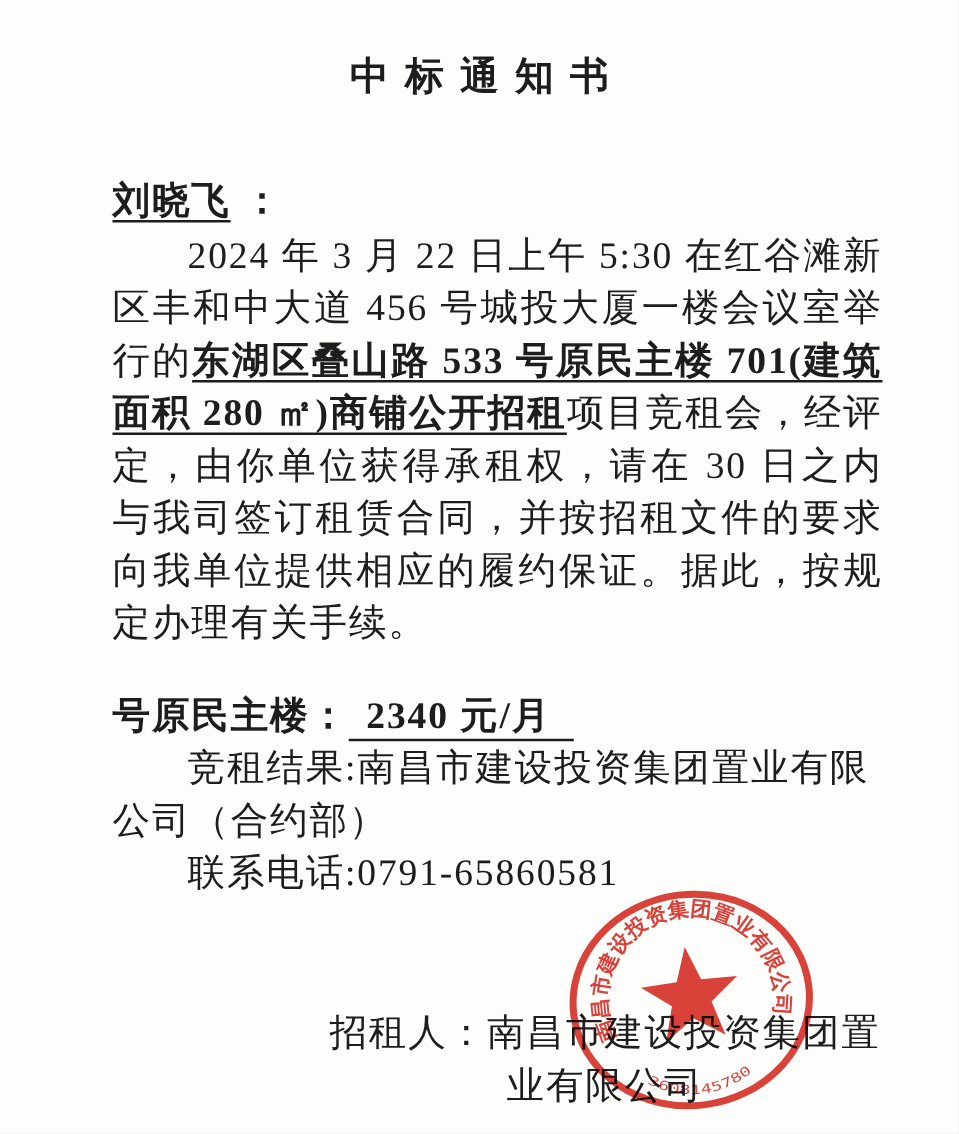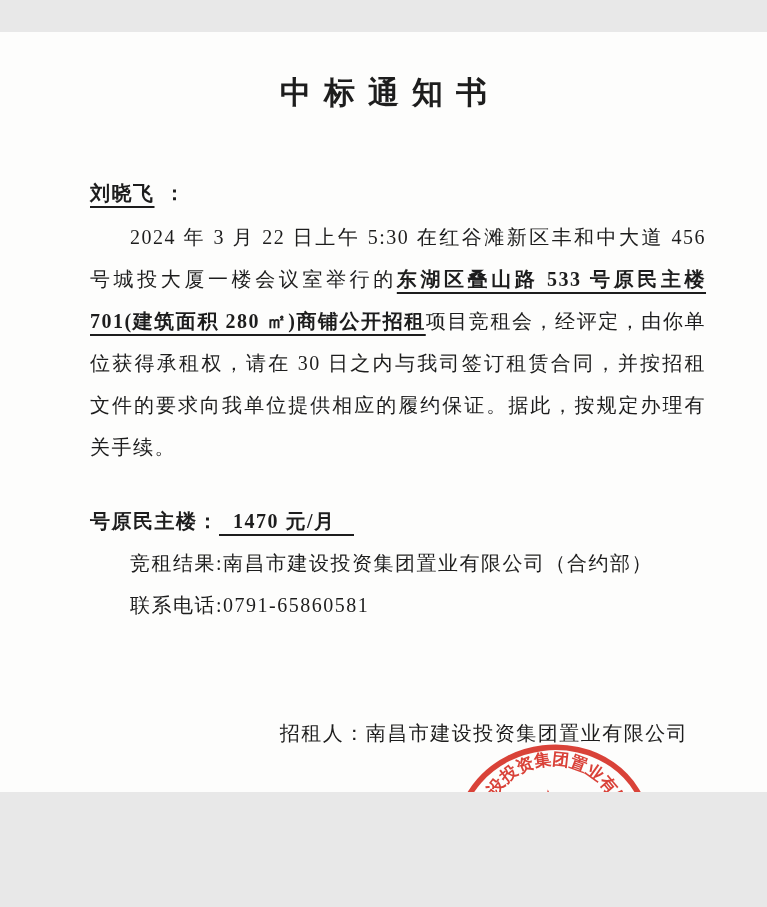--- a/index.html
+++ b/index.html
@@ -1,39 +1,38 @@
 <!DOCTYPE html>
 <html><head>
 <meta charset="utf-8">
 <style>
   html,body{margin:0;padding:0;background:#e8e8e8;}
   .page{
     position:relative;
-    width:767px;height:760px;
+    width:767px;height:907px;
     background:#fdfdfc;
     font-family:"Liberation Serif","DejaVu Serif",serif;
     color:#1d1d1d;
     overflow:hidden;
     box-sizing:border-box;
     padding-top:40px;
-    margin-top:32px;
   }
   .title{
     text-align:center;
     font-size:31px;
     font-weight:bold;
     letter-spacing:13px;
     margin:0 0 58px 0;
     text-indent:13px; 
   }
   .content{
     position:relative;
     margin:0 61px 0 90px;
     width:616px;
-    font-size:20px;
+    font-size:30px;
     letter-spacing:1.5px;
     line-height:42px;
   }
   .recipient{
     font-weight:bold;
     margin-bottom:2px;
   }
   .recipient .name{
     text-decoration:underline;
     text-decoration-thickness:2px;
@@ -89,21 +88,21 @@
 <div class="page">
 
   <h1 class="title">中标通知书</h1>
 
   <div class="content">
 
     <div class="recipient"><span class="name">刘晓飞</span><span>：</span></div>
 
     <p class="main-para"><span>2024 年 3 月 22 日上午 5:30 在红谷滩新区丰和中大道 456 号城投大厦一楼会议室举行的</span><span class="emph">东湖区叠山路 533 号原民主楼 701(建筑面积 280 ㎡)商铺公开招租</span><span>项目竞租会，经评定，由你单位获得承租权，请在 30 日之内与我司签订租赁合同，并按招租文件的要求向我单位提供相应的履约保证。据此，按规定办理有关手续。</span></p>
 
-    <div class="result-line"><span>号原民主楼：</span><span class="result-value">1470 元/月</span></div>
+    <div class="result-line"><span>号原民主楼：</span><span class="result-value">2340 元/月</span></div>
 
 
     <p class="indent-line">竞租结果:南昌市建设投资集团置业有限公司（合约部）</p>
 
     <p class="indent-line">联系电话:0791-65860581</p>
 
     <div class="signature-line"><span>招租人：</span><span>南昌市建设投资集团置业有限公司</span></div>
 
   </div>
 

